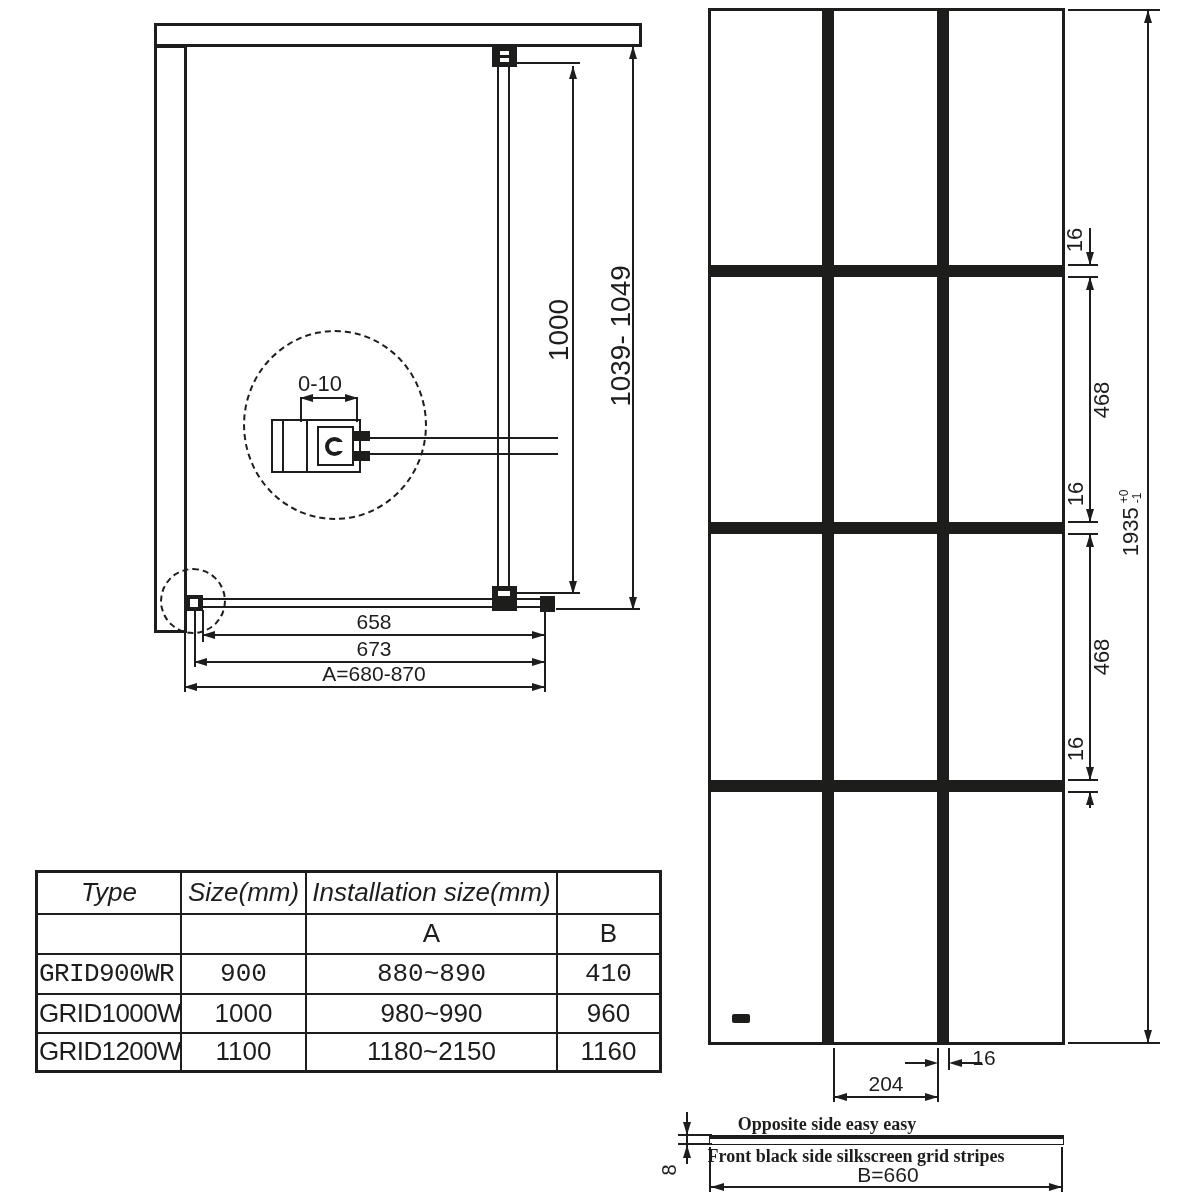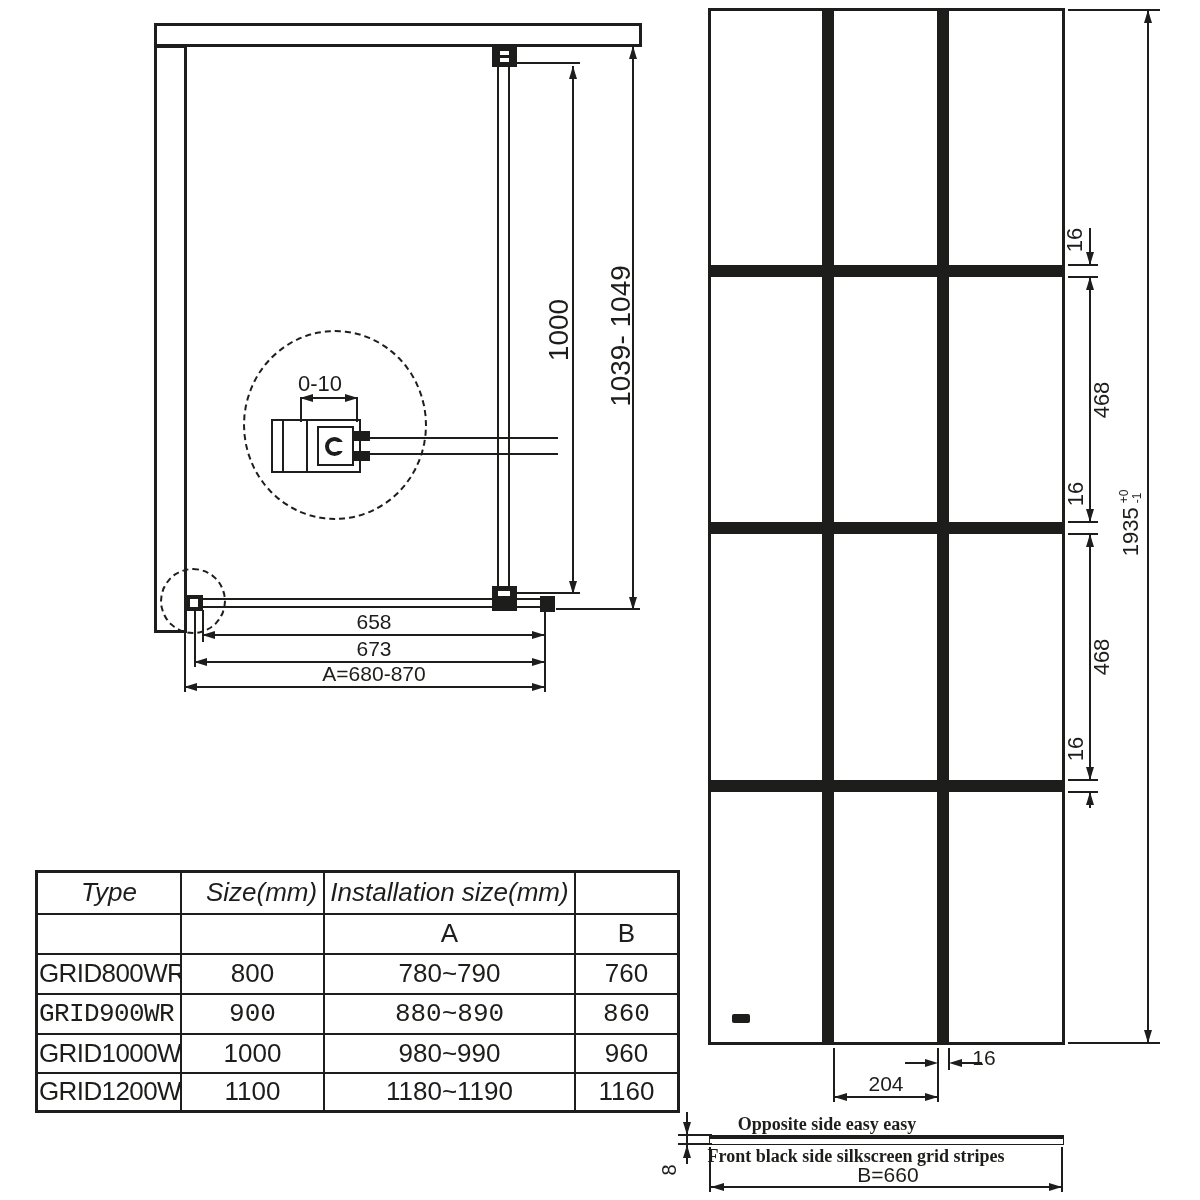--- a/index.html
+++ b/index.html
@@ -189,50 +189,44 @@
     <i class="ln" style="left:686px;top:1112px;width:2px;height:52px;"></i>
     <i class="ar ar-dn" style="left:683px;top:1122px;"></i>
     <i class="ar ar-up" style="left:683px;top:1145px;"></i>
     <span class="dt rot" style="left:669px;top:1170px;font-size:20px;">8</span>
   </div>
 
   <table id="spec-table">
     <tbody>
         <tr style="height:42px;font-style:italic;">
       <td style="width:142px;">Type</td>
-      <td style="width:123px;padding-left:18px;">Size(mm)</td>
+      <td style="width:123px;">Size(mm)</td>
       <td style="width:249px;">Installation size(mm)</td>
       <td style="width:101px;"></td>
     </tr>
     <tr style="height:40px;">
       <td></td>
       <td></td>
       <td>A</td>
       <td>B</td>
     </tr>
-    <tr style="height:40px;">
-      <td class="tcell">GRID800WR</td>
-      <td>800</td>
-      <td>780~790</td>
-      <td>760</td>
-    </tr>
     <tr style="height:40px;font-family:Liberation Mono, monospace;">
       <td class="tcell">GRID900WR</td>
       <td>900</td>
       <td>880~890</td>
-      <td>860</td>
+      <td>410</td>
     </tr>
     <tr style="height:39px;">
       <td class="tcell">GRID1000WR</td>
       <td>1000</td>
       <td>980~990</td>
       <td>960</td>
     </tr>
     <tr style="height:39px;">
       <td class="tcell">GRID1200WR</td>
       <td>1100</td>
-      <td>1180~1190</td>
+      <td>1180~2150</td>
       <td>1160</td>
     </tr>
   </tbody>
     </table>
 
 </div>
 
 </body></html>

